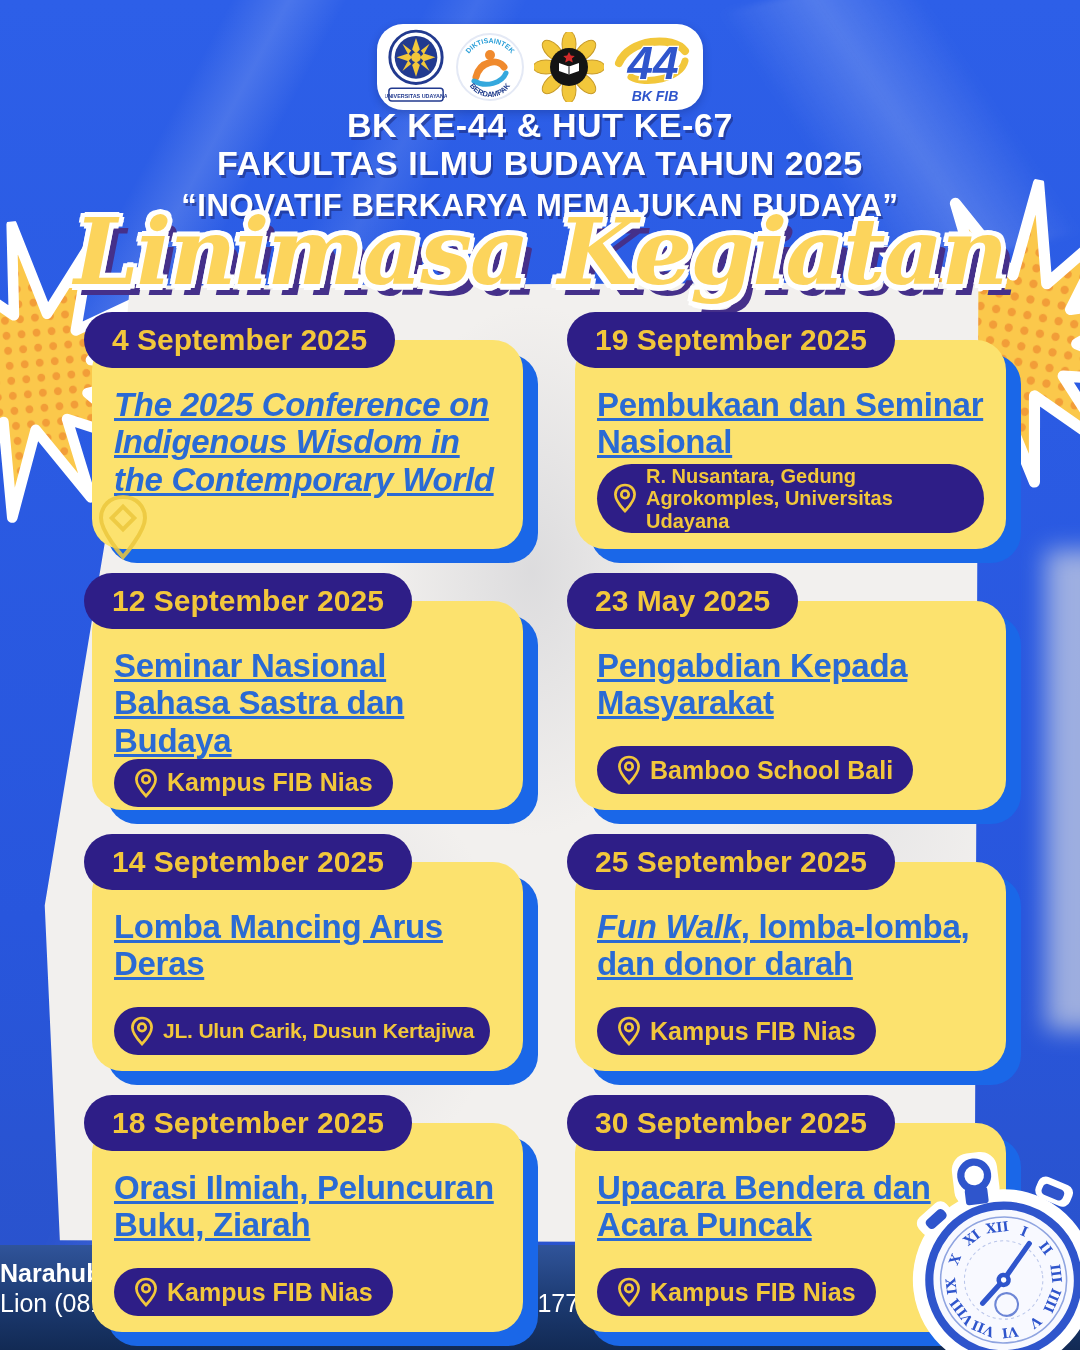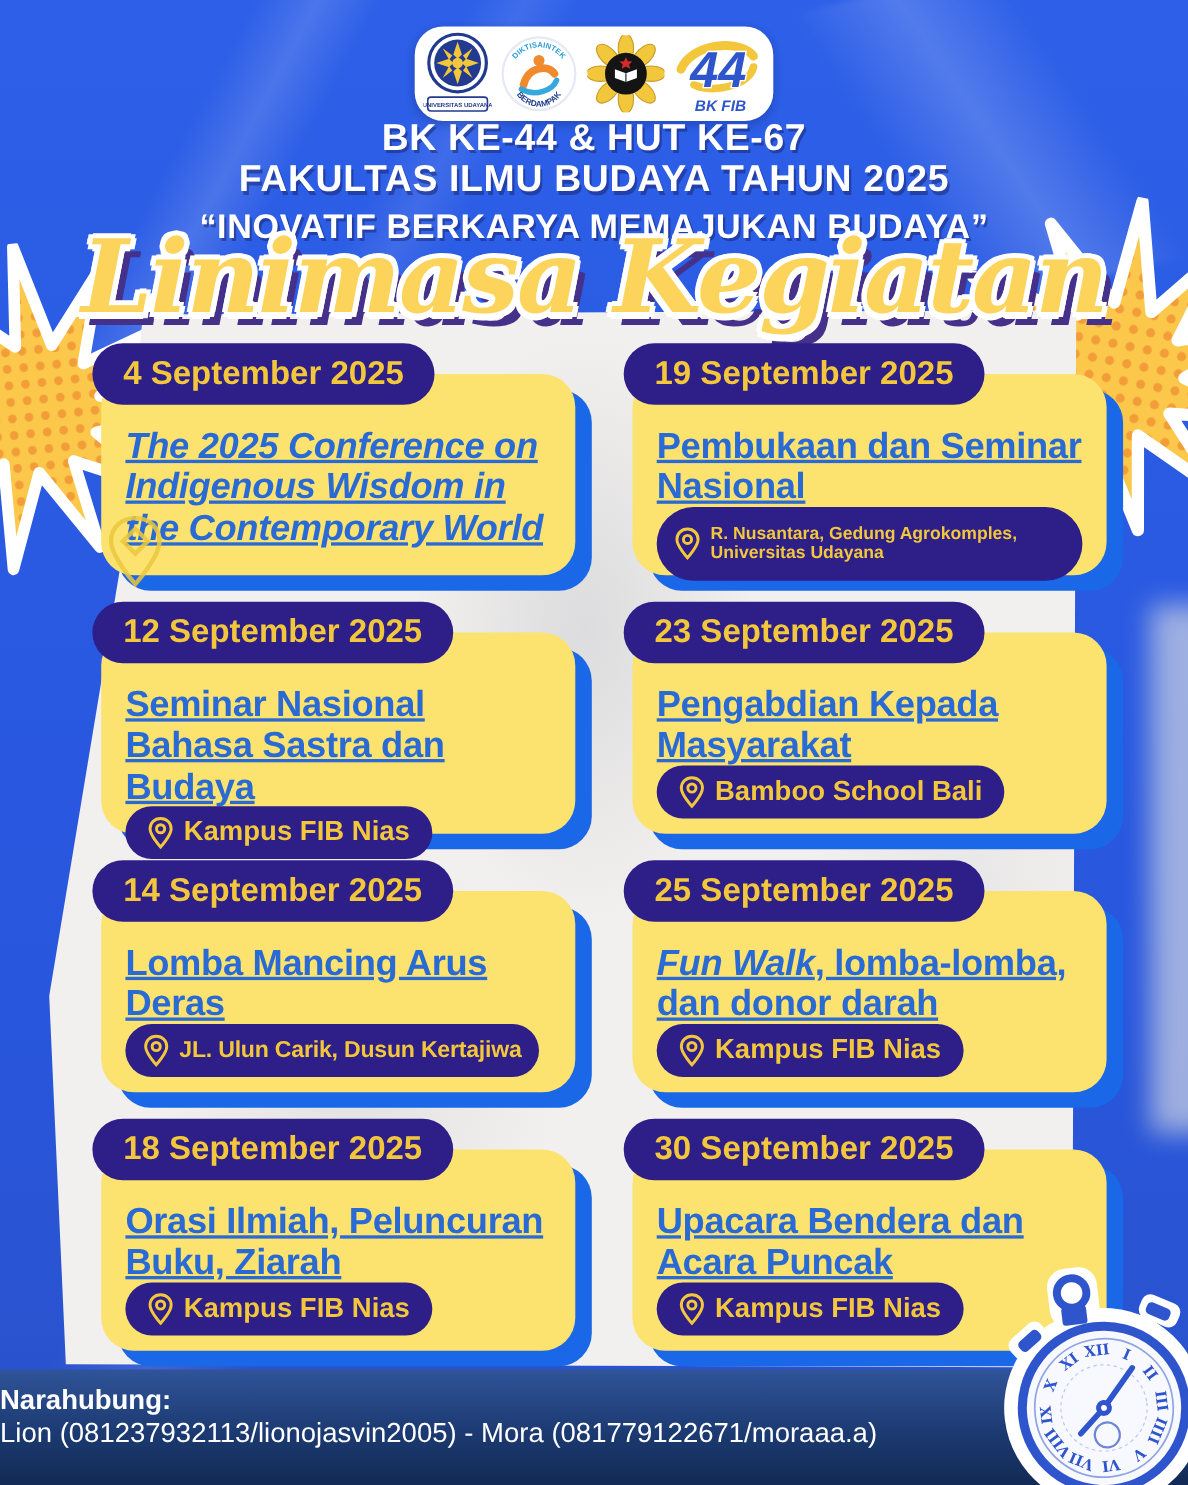--- a/index.html
+++ b/index.html
@@ -47,35 +47,35 @@
     clip-path:polygon(9.5% 0.4%,99.3% 0%,98.9% 99.9%,2.1% 99.6%,0.5% 64.8%,7.6% 22.7%);}
   .panel::before{content:"";position:absolute;inset:0;
     background:
       radial-gradient(220px 380px at 52% 30%,rgba(185,187,195,.38),transparent 70%),
       radial-gradient(260px 300px at 30% 72%,rgba(190,192,200,.30),transparent 70%),
       radial-gradient(200px 260px at 88% 55%,rgba(200,202,210,.25),transparent 70%);}
 
   
   .cards{position:absolute;left:84px;top:312px;width:922px;display:grid;
     grid-template-columns:439px 439px;column-gap:44px;row-gap:24px;z-index:5;}
-  .card{position:relative;height:211px;}
+  .card{position:relative;height:237px;}
   .date-pill{position:absolute;top:0;left:0;height:56px;display:flex;align-items:center;
     padding:0 28px;background:#2e1e87;border-radius:28px;z-index:2;
     color:#f2c73b;font-size:30px;font-weight:bold;white-space:nowrap;}
   .card-body{position:absolute;left:8px;right:0;top:28px;bottom:0;background:#fce26e;
     border-radius:30px;box-shadow:15px 14px 0 #1a67e8;display:flex;flex-direction:column;
     padding:46px 22px 16px;}
   .card-title{margin:0;font-size:33px;line-height:1.13;font-weight:bold;color:#2a6ad4;letter-spacing:-.3px;text-decoration:underline;}
   .card-title .it{font-style:italic;}
   .loc{margin-top:auto;align-self:flex-start;display:flex;align-items:center;gap:9px;
     background:#2e1e87;border-radius:999px;padding:9px 20px;color:#f2c73b;font-weight:bold;
     font-size:25px;max-width:100%;box-sizing:border-box;}
   .loc .pin{width:24px;height:30px;flex:none;}
   .loc.mid{font-size:21px;white-space:nowrap;letter-spacing:-.2px;padding:9px 16px;}
-  .loc.small{font-size:16px;line-height:1.12;padding:16px 16px;}
+  .loc.small{font-size:20px;line-height:1.12;padding:1px 16px;}
   .pin-ghost{position:absolute;left:4px;bottom:-12px;width:54px;height:68px;opacity:.85;}
 
   
   .footer-band{position:absolute;left:0;top:1245px;width:100%;height:105px;z-index:2;
     background:linear-gradient(180deg,#30549a 0%,#1c3a71 55%,#122a54 100%);}
   .footer-text{position:absolute;left:0;top:1258px;width:100%;text-align:left;z-index:3;color:#fff;}
   .footer-text .f1{font-weight:bold;font-size:25px;line-height:30px;}
   .footer-text .f2{font-size:25px;line-height:30px;}
 
   
@@ -222,21 +222,21 @@
           <circle cx="12" cy="11.4" r="3.7" fill="none" stroke="#f2c73b" stroke-width="2.7"></circle>
         </svg>
         <span class="loc-text">Kampus FIB Nias</span>
       </div>
 
     </div>
   </article>
 
   <article class="card">
     <div class="date-pill">
-      <span>23 September 2025</span>
+      <span>23 May 2025</span>
     </div>
     <div class="card-body">
       <h3 class="card-title"><span>Pengabdian Kepada Masyarakat</span></h3>
       <div class="loc">
         <svg class="pin" viewBox="0 0 24 30">
           <path d="M12 2 C6.3 2 2.4 6.2 2.4 11.4 C2.4 17.6 12 28 12 28 C12 28 21.6 17.6 21.6 11.4 C21.6 6.2 17.7 2 12 2 Z" fill="none" stroke="#f2c73b" stroke-width="2.7"></path>
           <circle cx="12" cy="11.4" r="3.7" fill="none" stroke="#f2c73b" stroke-width="2.7"></circle>
         </svg>
         <span class="loc-text">Bamboo School Bali</span>
       </div>

